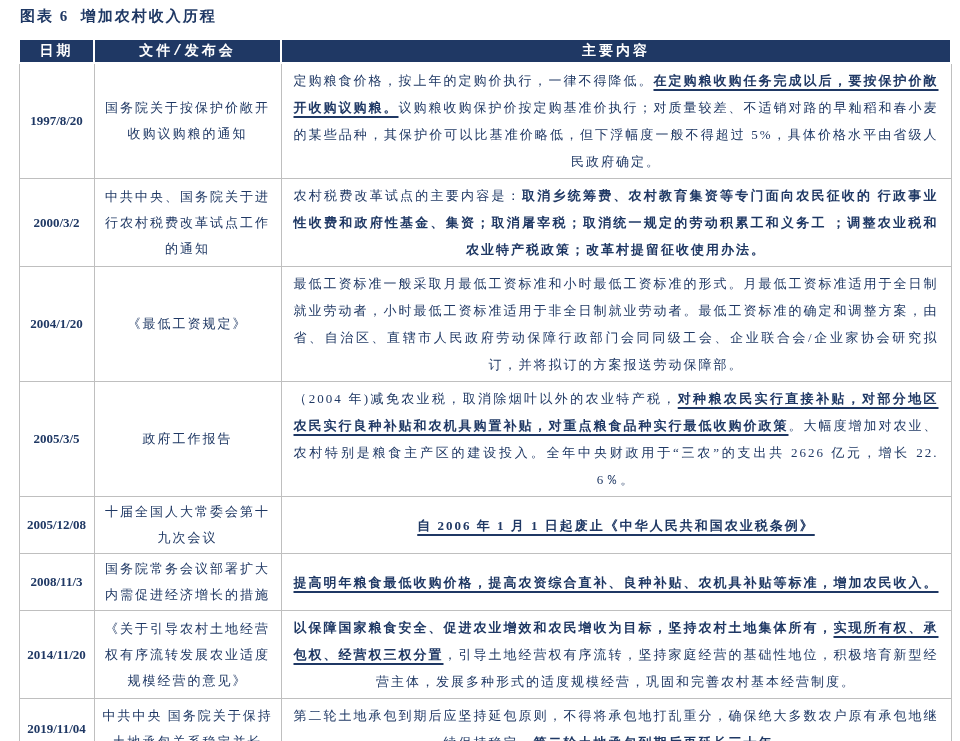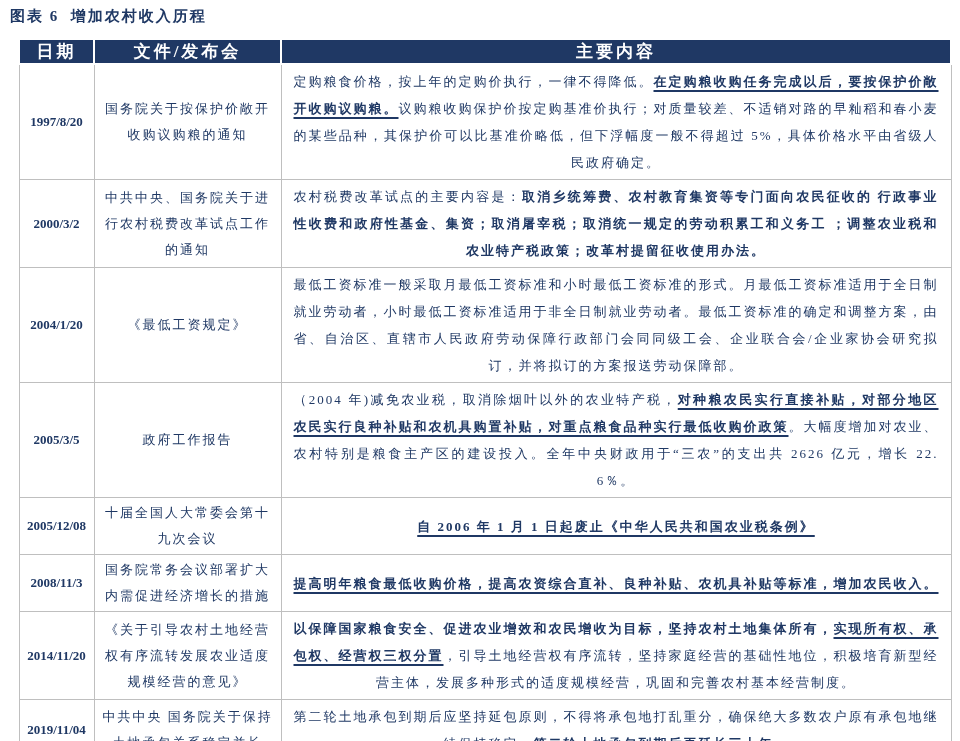--- a/index.html
+++ b/index.html
@@ -1,26 +1,26 @@
 <!DOCTYPE html>
 <html style="--navy: #1f3864; --header-bg: #1f3864; --header-fg: #ffffff; --border: #bfbfbf;"><head>
 <meta charset="utf-8">
 <style>
   :root { --navy:#1f3864; --border:#bfbfbf; --header-bg:#1f3864; --header-fg:#ffffff; --bg:#ffffff; }
   * { box-sizing:border-box; }
   html,body { margin:0; padding:0; }
   body { width:960px; height:741px; overflow:hidden; background:var(--bg);
          font-family:"Liberation Serif","DejaVu Serif",serif; color:var(--navy); }
   .page { position:relative; width:960px; height:741px; overflow:hidden; }
-  .figure-title { position:absolute; left:10px; top:7px; font-size:15px; font-weight:bold;
+  .figure-title { position:absolute; left:20px; top:7px; font-size:15px; font-weight:bold;
                   letter-spacing:2px; color:var(--navy); white-space:pre; }
   table.data { position:absolute; left:18px; top:38px; width:932px;
                border-collapse:collapse; table-layout:fixed; }
-  thead th { background:var(--header-bg); color:var(--header-fg); font-size:17px; font-weight:bold;
-             height:24px; letter-spacing:3px; border:2px solid var(--bg); padding:0; }
+  thead th { background:var(--header-bg); color:var(--header-fg); font-size:14px; font-weight:bold;
+             height:24px; letter-spacing:3px; border:2px solid var(--bg); padding:0;font-family:Liberation Mono, monospace; }
   tbody td { border:1px solid var(--border); vertical-align:middle; background:var(--bg); }
   td.date { text-align:center; font-weight:bold; font-size:13px; letter-spacing:0; padding:0 1px; }
   td.doc  { text-align:center; font-size:13px; letter-spacing:2px; line-height:26px; padding:2px 4px; }
   td.content { font-size:13px; letter-spacing:2px; line-height:27px; padding:3px 12px;
                text-align:justify; text-align-last:center; }
   .seg-n { font-weight:normal; }
   .seg-b { font-weight:bold; }
   .seg-bu { font-weight:bold; text-decoration:underline;
             text-decoration-thickness:1.5px; text-underline-offset:4px; }
 </style>

